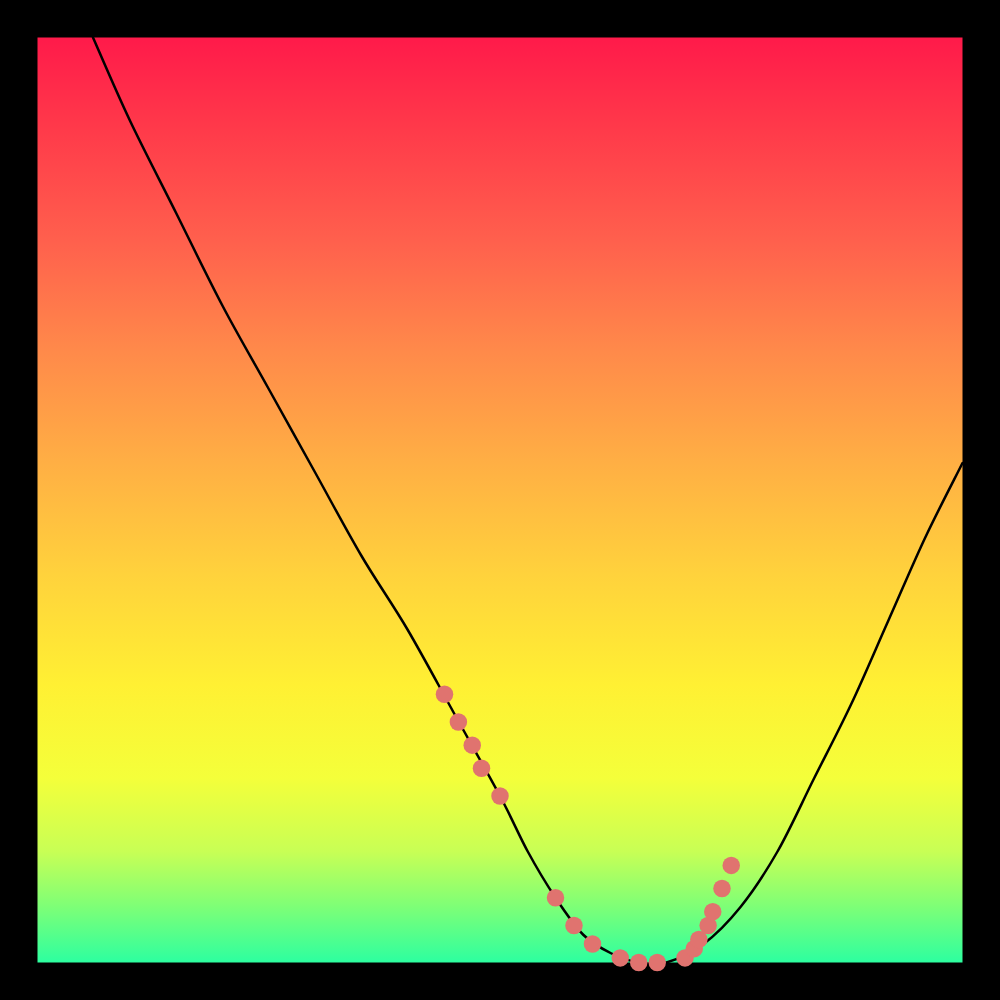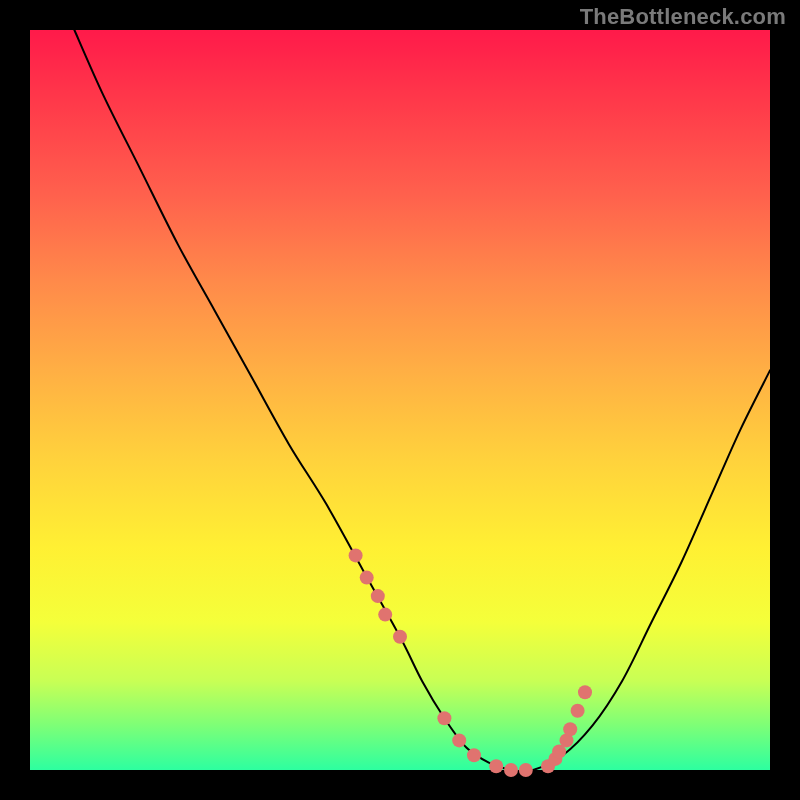--- a/index.html
+++ b/index.html
@@ -77,15 +77,14 @@
         <circle cx="548.0" cy="766.3" r="7" fill="#e0736f"></circle>
         <circle cx="555.4" cy="758.9" r="7" fill="#e0736f"></circle>
         <circle cx="559.1" cy="751.5" r="7" fill="#e0736f"></circle>
         <circle cx="566.5" cy="740.4" r="7" fill="#e0736f"></circle>
         <circle cx="570.2" cy="729.3" r="7" fill="#e0736f"></circle>
         <circle cx="577.6" cy="710.8" r="7" fill="#e0736f"></circle>
         <circle cx="585.0" cy="692.3" r="7" fill="#e0736f"></circle>
       </g>
   </svg>
 
-  <div class="watermark">TheBottleneck.com</div>
 
 </div>
 
 </body></html>

